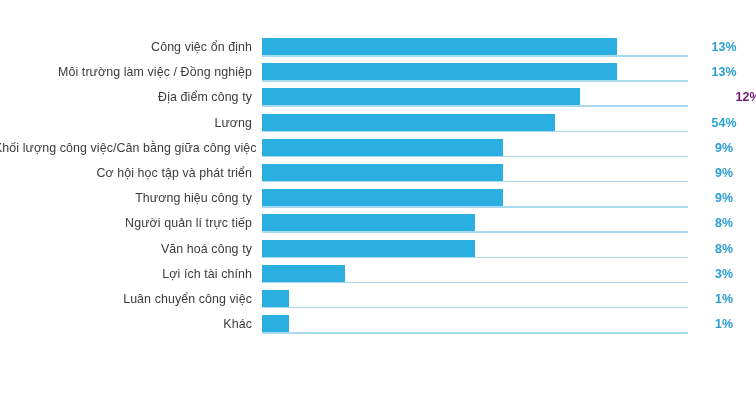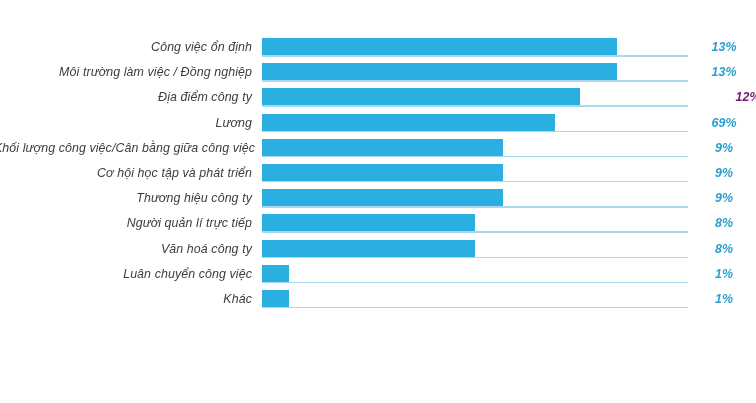--- a/index.html
+++ b/index.html
@@ -16,21 +16,20 @@
     font-family: "Liberation Sans", sans-serif;
     -webkit-font-smoothing: antialiased;
   }
 
   #chart-root {
     position: absolute;
     left: 0;
     top: 0;
     width: 756px;
     height: 283px;
-    font-style: italic;
   }
 
   .rows {
     position: absolute;
     left: 0;
     top: 38px;
     width: 756px;
   }
 
   .bar-row {
@@ -102,21 +101,21 @@
       <div class="bar-row">
         <div class="cat-label" style="color: rgb(60, 60, 60);">Địa điểm công ty</div>
         <div class="track" style="background: rgb(168, 217, 238);"></div>
         <div class="bar" style="width: 318px; background: rgb(42, 175, 224);"></div>
         <div class="pct-label" style="color: #701a75; margin-left: 24px;">12%</div>
       </div>
       <div class="bar-row">
         <div class="cat-label" style="color: rgb(60, 60, 60);">Lương</div>
         <div class="track" style="background: rgb(168, 217, 238);"></div>
         <div class="bar" style="width: 293px; background: rgb(42, 175, 224);"></div>
-        <div class="pct-label" style="color: rgb(42, 159, 208);">69%</div>
+        <div class="pct-label" style="color: rgb(42, 159, 208);">54%</div>
       </div>
       <div class="bar-row">
         <div class="cat-label" style="color: rgb(60, 60, 60);">Khối lượng công việc/Cân bằng giữa công việc</div>
         <div class="track" style="background: rgb(168, 217, 238);"></div>
         <div class="bar" style="width: 241px; background: rgb(42, 175, 224);"></div>
         <div class="pct-label" style="color: rgb(42, 159, 208);">9%</div>
       </div>
       <div class="bar-row">
         <div class="cat-label" style="color: rgb(60, 60, 60);">Cơ hội học tập và phát triển</div>
         <div class="track" style="background: rgb(168, 217, 238);"></div>
@@ -135,20 +134,26 @@
         <div class="bar" style="width: 213px; background: rgb(42, 175, 224);"></div>
         <div class="pct-label" style="color: rgb(42, 159, 208);">8%</div>
       </div>
       <div class="bar-row">
         <div class="cat-label" style="color: rgb(60, 60, 60);">Văn hoá công ty</div>
         <div class="track" style="background: rgb(168, 217, 238);"></div>
         <div class="bar" style="width: 213px; background: rgb(42, 175, 224);"></div>
         <div class="pct-label" style="color: rgb(42, 159, 208);">8%</div>
       </div>
       <div class="bar-row">
+        <div class="cat-label" style="color: rgb(60, 60, 60);">Lợi ích tài chính</div>
+        <div class="track" style="background: rgb(168, 217, 238);"></div>
+        <div class="bar" style="width: 83px; background: rgb(42, 175, 224);"></div>
+        <div class="pct-label" style="color: rgb(42, 159, 208);">3%</div>
+      </div>
+      <div class="bar-row">
         <div class="cat-label" style="color: rgb(60, 60, 60);">Luân chuyển công việc</div>
         <div class="track" style="background: rgb(168, 217, 238);"></div>
         <div class="bar" style="width: 27px; background: rgb(42, 175, 224);"></div>
         <div class="pct-label" style="color: rgb(42, 159, 208);">1%</div>
       </div>
       <div class="bar-row">
         <div class="cat-label" style="color: rgb(60, 60, 60);">Khác</div>
         <div class="track" style="background: rgb(168, 217, 238);"></div>
         <div class="bar" style="width: 27px; background: rgb(42, 175, 224);"></div>
         <div class="pct-label" style="color: rgb(42, 159, 208);">1%</div>

